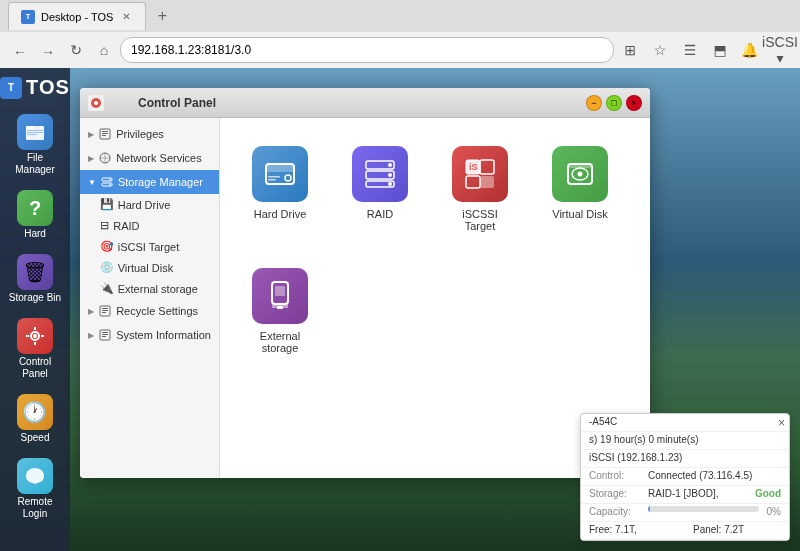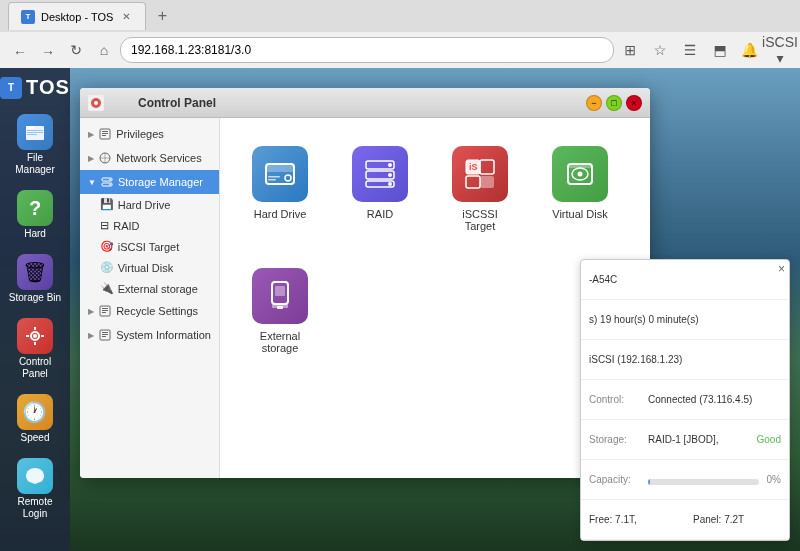--- a/index.html
+++ b/index.html
@@ -346,35 +346,35 @@
     .status-close {
       position: absolute;
       top: 2px;
       right: 4px;
       cursor: pointer;
       font-size: 12px;
       color: #666;
     }
     .status-row {
       display: flex;
-      padding: 14px 8px;
+      padding: 2px 8px;
       gap: 4px;
       border-bottom: 1px solid #f0f0f0;
       min-height: 18px;
-      align-items: flex-end;
+      align-items: flex-start;
     }
     .status-label {
       color: #888;
       min-width: 55px;
     }
     .status-value {
       color: #333;
       flex: 1;
     }
-    .status-good { color: #5cb85c; font-weight: normal; }
+    .status-good { color: #5cb85c; font-weight: bold; }
     .status-progress {
       flex: 1;
       height: 6px;
       background: #e0e0e0;
       border-radius: 3px;
       overflow: hidden;
     }
     .status-progress-bar {
       height: 100%;
       background: #5b9bd5;

